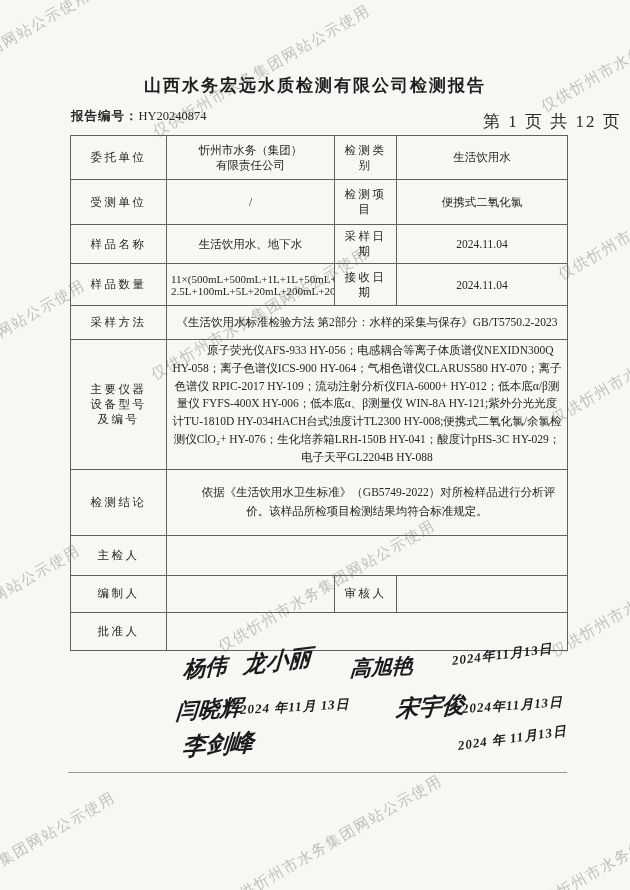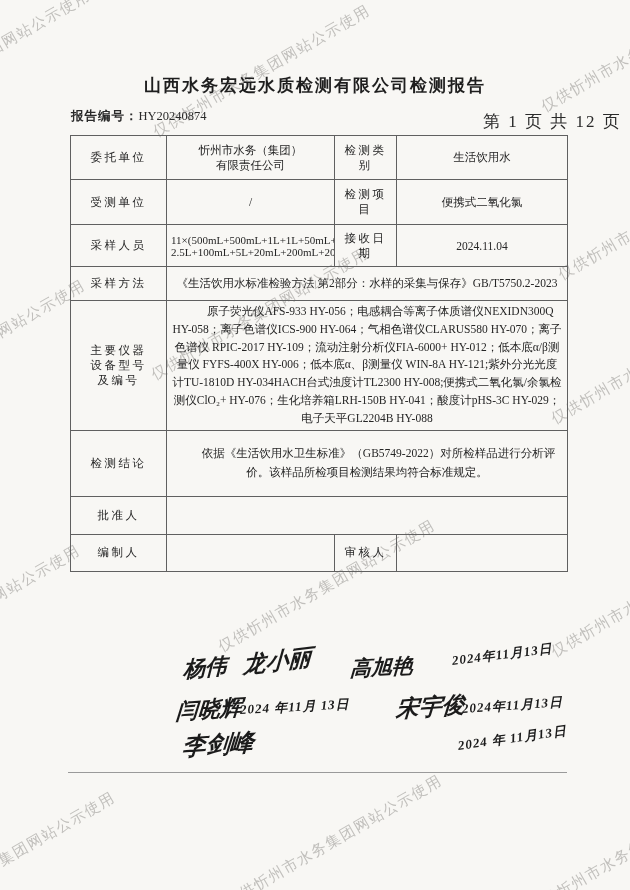--- a/index.html
+++ b/index.html
@@ -96,50 +96,60 @@
 有限责任公司</td>
       <td class="lbl">检测类别</td>
       <td>生活饮用水</td>
     </tr>
     <tr style="height:45px">
       <td class="lbl">受测单位</td>
       <td>/</td>
       <td class="lbl">检测项目</td>
       <td>便携式二氧化氯</td>
     </tr>
+    <tr style="height:39px">
+      <td class="lbl">样品名称</td>
+      <td>生活饮用水、地下水</td>
+      <td class="lbl">采样日期</td>
+      <td>2024.11.04</td>
+    </tr>
     <tr style="height:42px">
-      <td class="lbl">采样人员</td>
+      <td class="lbl">样品数量</td>
       <td class="pre" style="font-size:11px">11×(500mL+500mL+1L+1L+50mL+
 2.5L+100mL+5L+20mL+200mL+200mL)</td>
       <td class="lbl">接收日期</td>
       <td>2024.11.04</td>
     </tr>
     <tr style="height:34px">
       <td class="lbl">采样方法</td>
       <td colspan="3">《生活饮用水标准检验方法 第2部分：水样的采集与保存》GB/T5750.2-2023</td>
     </tr>
     <tr style="height:123px">
       <td class="lbl">主要仪器
 设备型号
 及编号</td>
       <td colspan="3" class="just">原子荧光仪AFS-933  HY-056；电感耦合等离子体质谱仪NEXIDN300Q HY-058；离子色谱仪ICS-900  HY-064；气相色谱仪CLARUS580  HY-070；离子色谱仪 RPIC-2017  HY-109；流动注射分析仪FIA-6000+  HY-012；低本底α/β测量仪 FYFS-400X  HY-006；低本底α、β测量仪 WIN-8A HY-121;紫外分光光度计TU-1810D  HY-034HACH台式浊度计TL2300  HY-008;便携式二氧化氯/余氯检测仪ClO₂+  HY-076；生化培养箱LRH-150B  HY-041；酸度计pHS-3C HY-029；电子天平GL2204B  HY-088</td>
     </tr>
     <tr style="height:66px">
       <td class="lbl">检测结论</td>
       <td colspan="3" class="concl">依据《生活饮用水卫生标准》（GB5749-2022）对所检样品进行分析评价。该样品所检项目检测结果均符合标准规定。</td>
     </tr>
-    <tr style="height:38px">
-      <td class="lbl">批准人</td>
+    <tr style="height:40px">
+      <td class="lbl">主检人</td>
       <td colspan="3"></td>
     </tr>
     <tr style="height:37px">
       <td class="lbl">编制人</td>
       <td></td>
       <td class="lbl">审核人</td>
       <td></td>
+    </tr>
+    <tr style="height:38px">
+      <td class="lbl">批准人</td>
+      <td colspan="3"></td>
     </tr>
   </tbody>
     </table>
   <div class="table-underline"></div>
 
   <div class="sig sig-name" style="left:183px; top:655px; transform:rotate(-5deg) skewX(-6deg);">杨伟</div>
   <div class="sig sig-name" style="left:243px; top:650px; font-size:23px; transform:rotate(-7deg) skewX(-10deg);">龙小丽</div>
   <div class="sig sig-name" style="left:350px; top:655px; font-size:21px; transform:rotate(-3deg) skewX(-6deg);">高旭艳</div>
   <div class="sig sig-date" style="left:452px; top:652px; transform:rotate(-7deg);">2024年11月13日</div>
 

